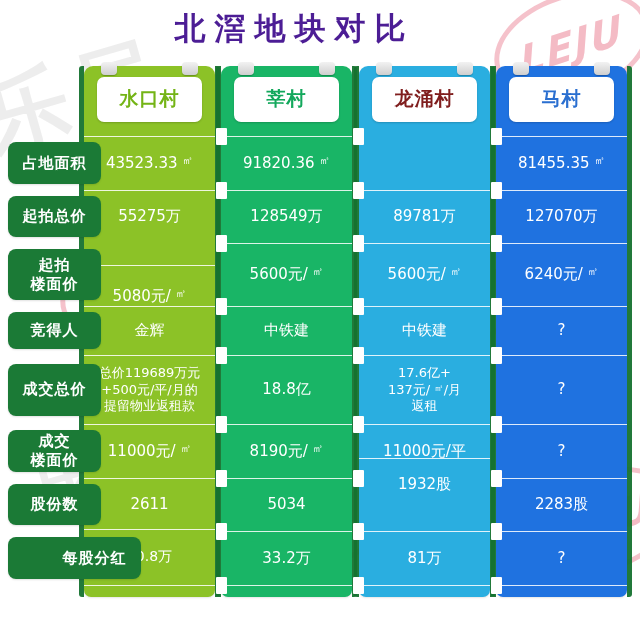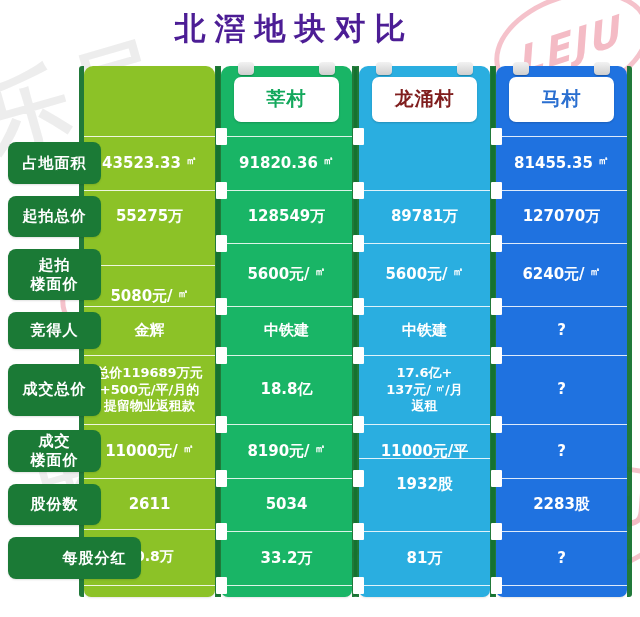--- a/index.html
+++ b/index.html
@@ -78,21 +78,21 @@
     border-radius:4px;
     box-shadow:0 1px 1px rgba(0,0,0,.25);
   }
   .clip.l{left:13%;}
   .clip.r{right:13%;}
 
   
   .cell{
     position:absolute;left:0;right:0;
     display:flex;align-items:center;justify-content:center;
-    color:#ffffff;font-weight:bold;
+    color:#ffffff;font-weight:normal;
     text-align:center;
     line-height:1.28;
     border-top:1px solid rgba(255,255,255,.85);
     box-sizing:border-box;
     padding:0 4px;
   }
   .cell .v{display:block;width:100%;}
   .unit{font-size:.72em;vertical-align:top;}
 
   
@@ -147,20 +147,25 @@
   <div class="wm wm-leju" style="left:520px;top:470px;width:150px;height:92px;font-size:40px;transform:rotate(-18deg);">
     <span>LEJU</span>
   </div>
 
   <div class="title">北滘地块对比</div>
 
   <div id="columns">
       <div class="col" style="left: 84px; width: 131px; background: rgb(140, 194, 39);">
         <div class="edge-l"></div>
         <div class="edge-r"></div>
+        <div class="head">
+          <div class="clip l"></div>
+          <div class="clip r"></div>
+          <div class="head-card" style="color: rgb(116, 180, 22);">水口村</div>
+        </div>
         <div class="cell" style="top: 70px; height: 54px; font-size: 15px;">
           <span class="v">43523.33 <span class="unit">㎡</span></span>
         </div>
         <div class="cell" style="top: 124px; height: 53px; font-size: 15px;">
           <span class="v">55275万</span>
         </div>
         <div class="cell" style="top: 177px; height: 63px; font-size: 15px; margin-top: 22px;">
           <span class="v">5080元/ <span class="unit">㎡</span></span>
         </div>
         <div class="cell" style="top: 240px; height: 49px; font-size: 15px;">

